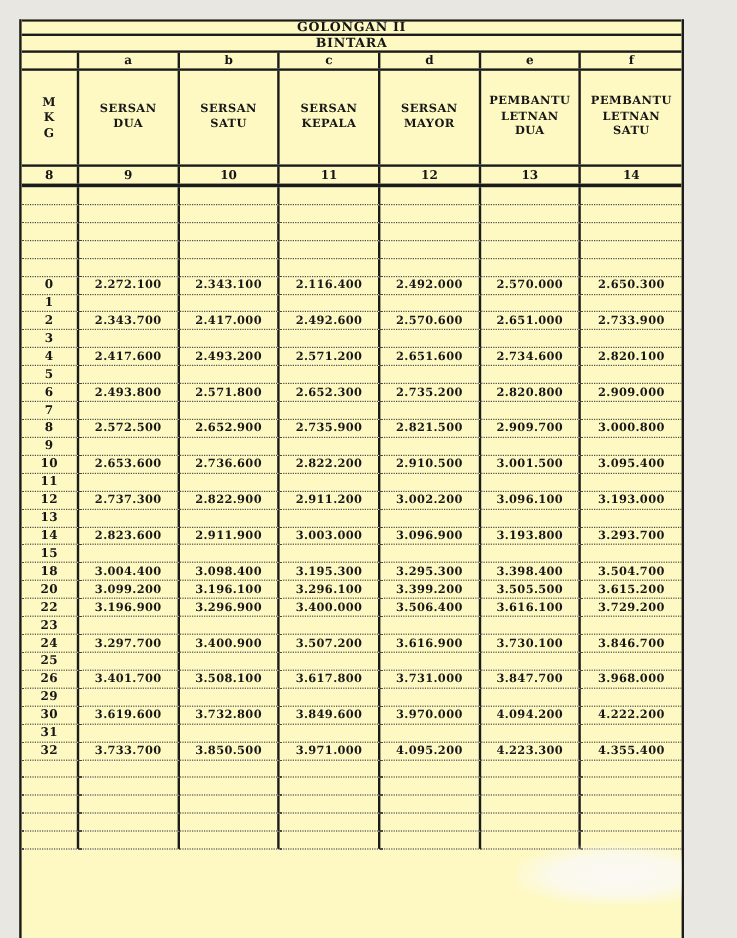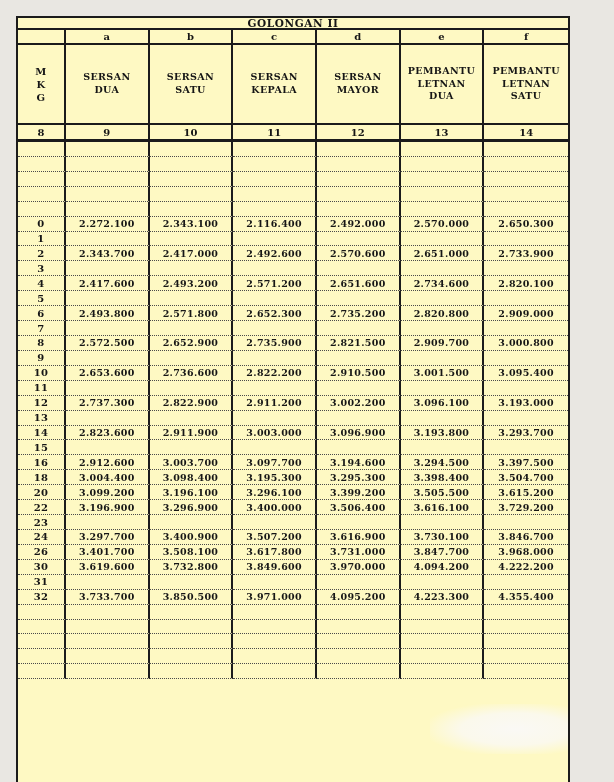--- a/index.html
+++ b/index.html
@@ -62,20 +62,21 @@
     position:absolute;left:412px;top:688px;width:170px;height:50px;
     background:radial-gradient(ellipse at center, rgba(250,249,246,0.98) 0%, rgba(250,249,246,0.8) 45%, rgba(250,249,246,0) 78%);
     pointer-events:none;
   }
 </style>
 </head>
 <body>
 
 <div class="sheet">
   <div class="trow title-row">GOLONGAN II</div>
+  <div class="trow subtitle-row">BINTARA</div>
   <div class="grid letters-row" id="letters-row">
       <div></div>
       <div>a</div>
       <div>b</div>
       <div>c</div>
       <div>d</div>
       <div>e</div>
       <div>f</div>
     </div>
   <div class="grid ranks-row" id="ranks-row">
@@ -292,29 +293,20 @@
       <div class="drow">
         <div class="mkg">15</div>
         <div></div>
         <div></div>
         <div></div>
         <div></div>
         <div></div>
         <div></div>
       </div>
       <div class="drow">
-        <div class="mkg">16</div>
-        <div>2.912.600</div>
-        <div>3.003.700</div>
-        <div>3.097.700</div>
-        <div>3.194.600</div>
-        <div>3.294.500</div>
-        <div>3.397.500</div>
-      </div>
-      <div class="drow">
         <div class="mkg">18</div>
         <div>3.004.400</div>
         <div>3.098.400</div>
         <div>3.195.300</div>
         <div>3.295.300</div>
         <div>3.398.400</div>
         <div>3.504.700</div>
       </div>
       <div class="drow">
         <div class="mkg">20</div>
@@ -346,29 +338,47 @@
       <div class="drow">
         <div class="mkg">24</div>
         <div>3.297.700</div>
         <div>3.400.900</div>
         <div>3.507.200</div>
         <div>3.616.900</div>
         <div>3.730.100</div>
         <div>3.846.700</div>
       </div>
       <div class="drow">
+        <div class="mkg">25</div>
+        <div></div>
+        <div></div>
+        <div></div>
+        <div></div>
+        <div></div>
+        <div></div>
+      </div>
+      <div class="drow">
         <div class="mkg">26</div>
         <div>3.401.700</div>
         <div>3.508.100</div>
         <div>3.617.800</div>
         <div>3.731.000</div>
         <div>3.847.700</div>
         <div>3.968.000</div>
       </div>
       <div class="drow">
+        <div class="mkg">29</div>
+        <div></div>
+        <div></div>
+        <div></div>
+        <div></div>
+        <div></div>
+        <div></div>
+      </div>
+      <div class="drow">
         <div class="mkg">30</div>
         <div>3.619.600</div>
         <div>3.732.800</div>
         <div>3.849.600</div>
         <div>3.970.000</div>
         <div>4.094.200</div>
         <div>4.222.200</div>
       </div>
       <div class="drow">
         <div class="mkg">31</div>

